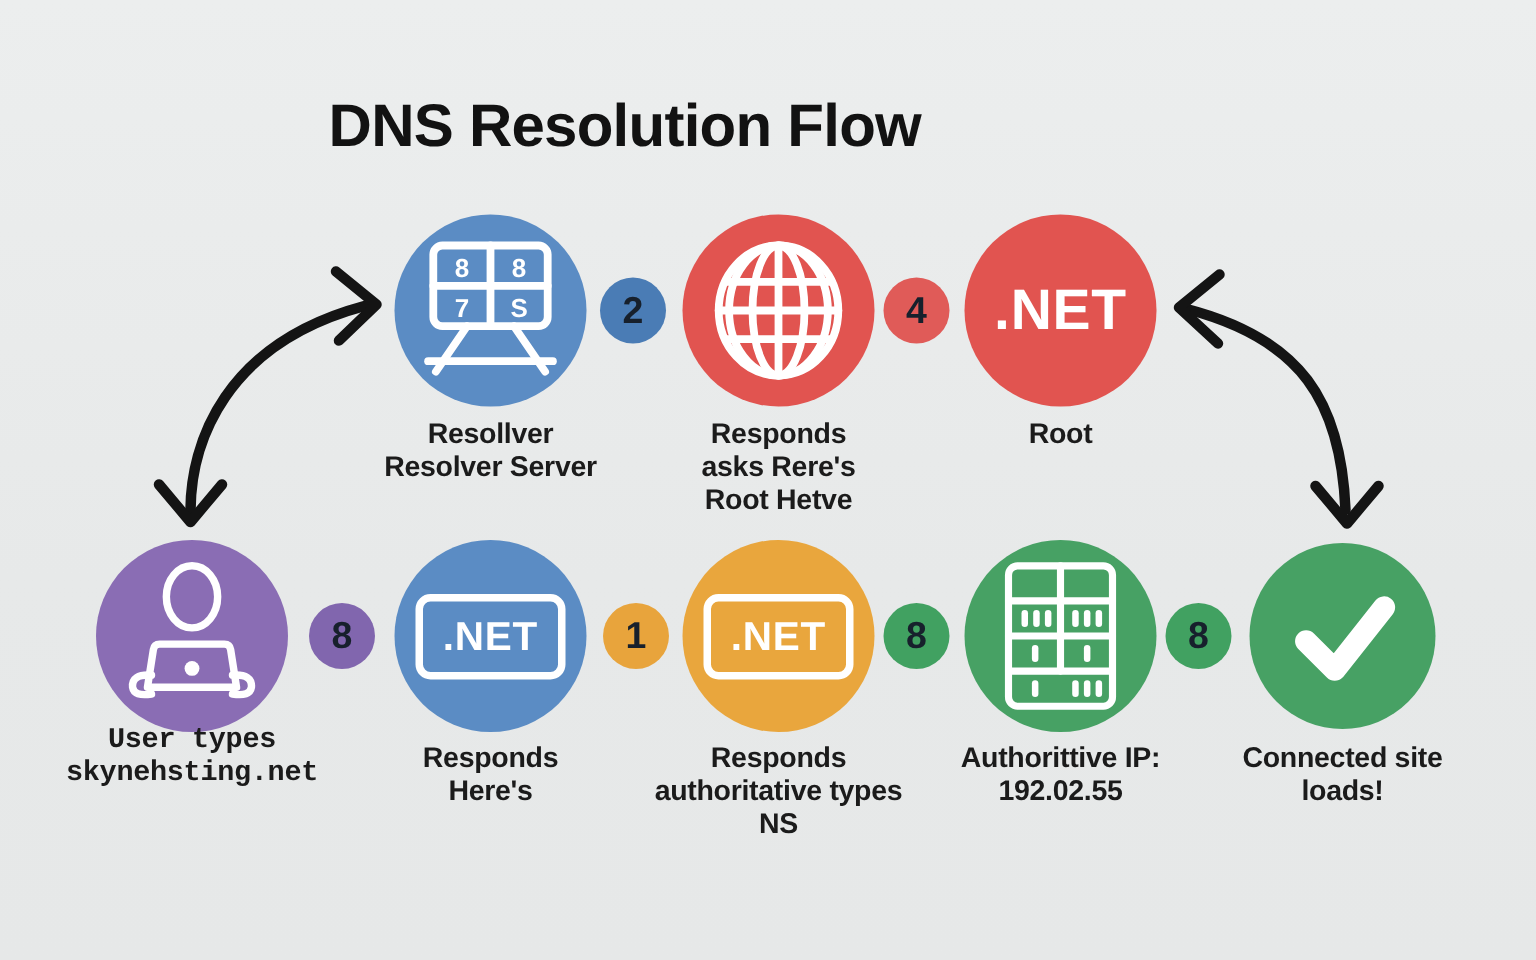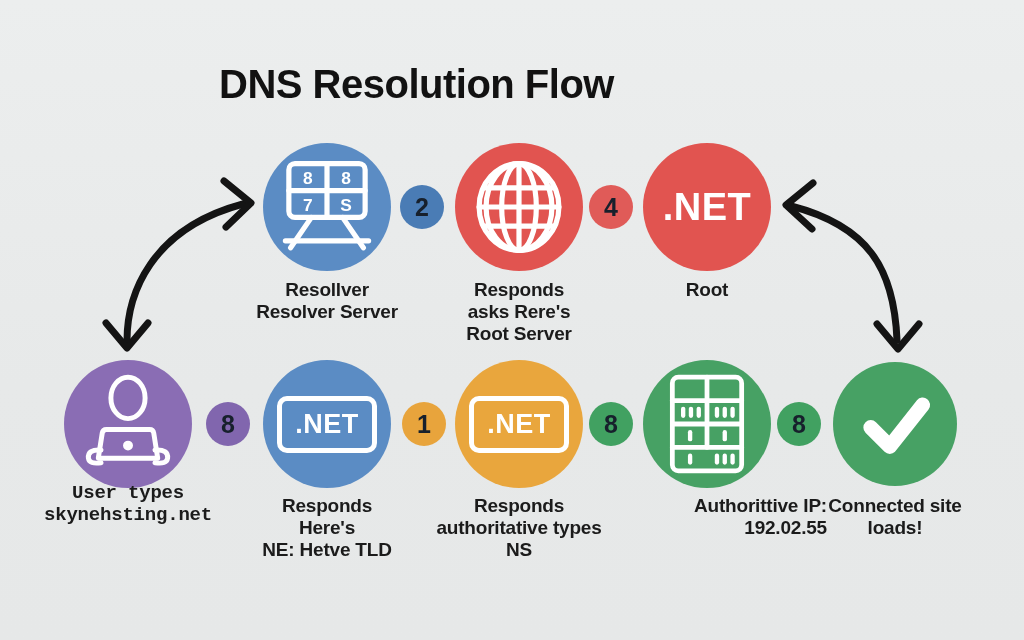--- a/index.html
+++ b/index.html
@@ -86,21 +86,21 @@
       <ellipse class="icon-stroke" cx="60" cy="60" rx="20" ry="50" stroke-width="6"></ellipse>
       <line class="icon-stroke" x1="60" y1="10" x2="60" y2="110" stroke-width="6"></line>
       <line class="icon-stroke" x1="19" y1="38" x2="101" y2="38" stroke-width="6"></line>
       <line class="icon-stroke" x1="14" y1="60" x2="106" y2="60" stroke-width="6"></line>
       <line class="icon-stroke" x1="19" y1="82" x2="101" y2="82" stroke-width="6"></line>
     </svg>
   </div>
   <div class="label" style="left:399px;top:279px;">
     <div>Responds</div>
     <div>asks Rere's</div>
-    <div>Root Server</div>
+    <div>Root Hetve</div>
   </div>
 
   <div class="badge" style="left: 589px; top: 185px; background-color: rgb(224, 91, 88);">
     <span>4</span>
   </div>
 
   <div class="circle" style="left: 643px; top: 143px; background-color: rgb(225, 84, 80);">
     <span class="net-big">.NET</span>
   </div>
   <div class="label" style="left:587px;top:279px;">
@@ -124,21 +124,20 @@
   <div class="badge" style="left: 206px; top: 402px; background-color: rgb(129, 102, 174);">
     <span>8</span>
   </div>
 
   <div class="circle" style="left: 263px; top: 360px; background-color: rgb(91, 140, 196);">
     <span class="net-box">.NET</span>
   </div>
   <div class="label" style="left:207px;top:495px;">
     <div>Responds</div>
     <div>Here's</div>
-    <div>NE: Hetve TLD</div>
   </div>
 
   <div class="badge" style="left: 402px; top: 402px; background-color: rgb(232, 164, 60);">
     <span>1</span>
   </div>
 
   <div class="circle" style="left: 455px; top: 360px; background-color: rgb(233, 166, 61);">
     <span class="net-box">.NET</span>
   </div>
   <div class="label" style="left:399px;top:495px;">
@@ -165,21 +164,21 @@
       <rect x="78" y="40" width="5" height="13" rx="2.5" fill="#ffffff"></rect>
       <rect x="87" y="40" width="5" height="13" rx="2.5" fill="#ffffff"></rect>
       <rect x="38" y="67" width="5" height="13" rx="2.5" fill="#ffffff"></rect>
       <rect x="78" y="67" width="5" height="13" rx="2.5" fill="#ffffff"></rect>
       <rect x="38" y="94" width="5" height="13" rx="2.5" fill="#ffffff"></rect>
       <rect x="69" y="94" width="5" height="13" rx="2.5" fill="#ffffff"></rect>
       <rect x="78" y="94" width="5" height="13" rx="2.5" fill="#ffffff"></rect>
       <rect x="87" y="94" width="5" height="13" rx="2.5" fill="#ffffff"></rect>
     </svg>
   </div>
-  <div class="label" style="left:587px;top:495px;text-align:right;">
+  <div class="label" style="left:587px;top:495px;">
     <div>Authorittive IP:</div>
     <div>192.02.55</div>
   </div>
 
   <div class="badge" style="left: 777px; top: 402px; background-color: rgb(65, 161, 97);">
     <span>8</span>
   </div>
 
   <div class="circle" style="left: 833px; top: 362px; width: 124px; height: 124px; background-color: rgb(71, 161, 100);">
     <svg width="104" height="104" viewBox="0 0 120 120">

